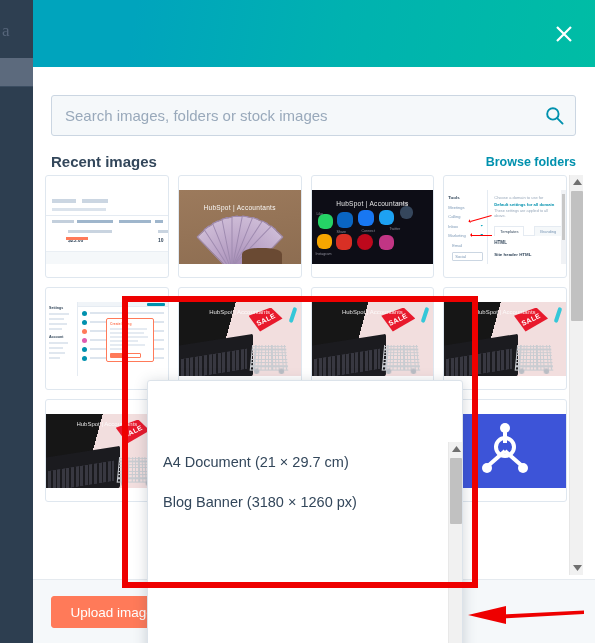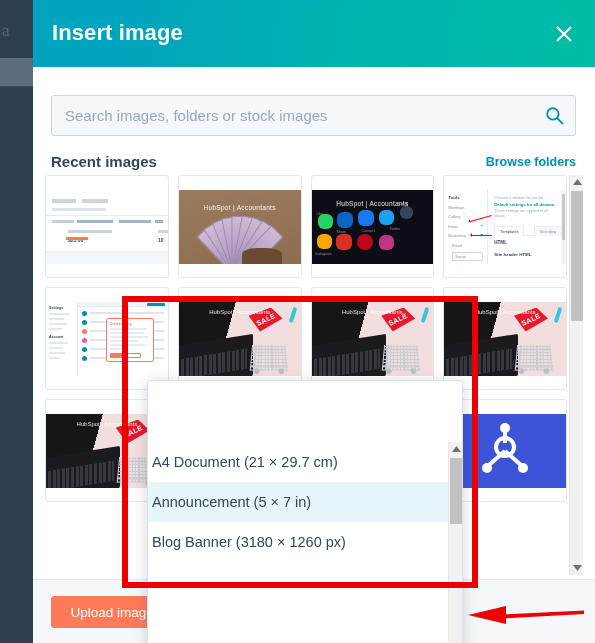--- a/index.html
+++ b/index.html
@@ -313,21 +313,21 @@
     font-family: "Liberation Sans", sans-serif;
   }
   #canva-search-input::placeholder { color: #99a9bb; }
   #canva-search-icon { position:absolute; right:22px; top:23px; pointer-events:none; }
   #canva-list {
     position: absolute; left: 0; top: 61px; right: 0; bottom: 0;
     overflow: hidden;
   }
   .canva-item {
     height: 40px; display: flex; align-items: center;
-    padding: 0 4px; font-size: 14.5px; color: #33475b;
+    padding: 0 15px; font-size: 14.5px; color: #33475b;
     cursor: pointer; background: #fff;
   }
   .canva-item.selected { background: #e5f5f8; }
   #canva-inner-scroll {
     position: absolute; right: 0; top: 61px; bottom: 0; width: 14px;
     background: #f1f1f1; border-left: 1px solid #e8e8e8;
   }
   #canva-inner-scroll .arr-up, #canva-inner-scroll .arr-dn {
     position:absolute; left:0; width:14px; height:14px;
     display:flex; align-items:center; justify-content:center; cursor:pointer;
@@ -392,21 +392,20 @@
     </div>
     <div class="bd-row-b"></div>
     <div class="bd-row-c"></div>
     <div class="bd-line"></div>
   </div>
 </div>
 
 <div id="modal">
 
   <div id="modal-header">
-    <div id="modal-title">Insert image</div>
     <button id="close-button">
       <span>
         <svg width="20" height="20" viewBox="0 0 20 20">
           <path d="M3 3 L17 17 M17 3 L3 17" stroke="#ffffff" stroke-width="2.2" fill="none"></path>
         </svg>
       </span>
     </button>
   </div>
 
   <div id="modal-body">
@@ -728,23 +727,20 @@
             <path d="M4.5 6 L0 0 L9 0 Z" fill="#707070"></path>
           </svg>
       </div>
     </div>
 
     <div id="canva-dropdown">
       <div id="canva-list">
         <div class="canva-item">
           <span>A4 Document (21 × 29.7 cm)</span>
         </div>
-        <div class="canva-item selected">
-          <span>Announcement (5 × 7 in)</span>
-        </div>
         <div class="canva-item">
           <span>Blog Banner (3180 × 1260 px)</span>
         </div>
       </div>
       <div id="canva-inner-scroll">
         <div class="arr-up">
           <svg width="9" height="6" viewBox="0 0 9 6">
               <path d="M4.5 0 L9 6 L0 6 Z" fill="#707070"></path>
             </svg>
         </div>

